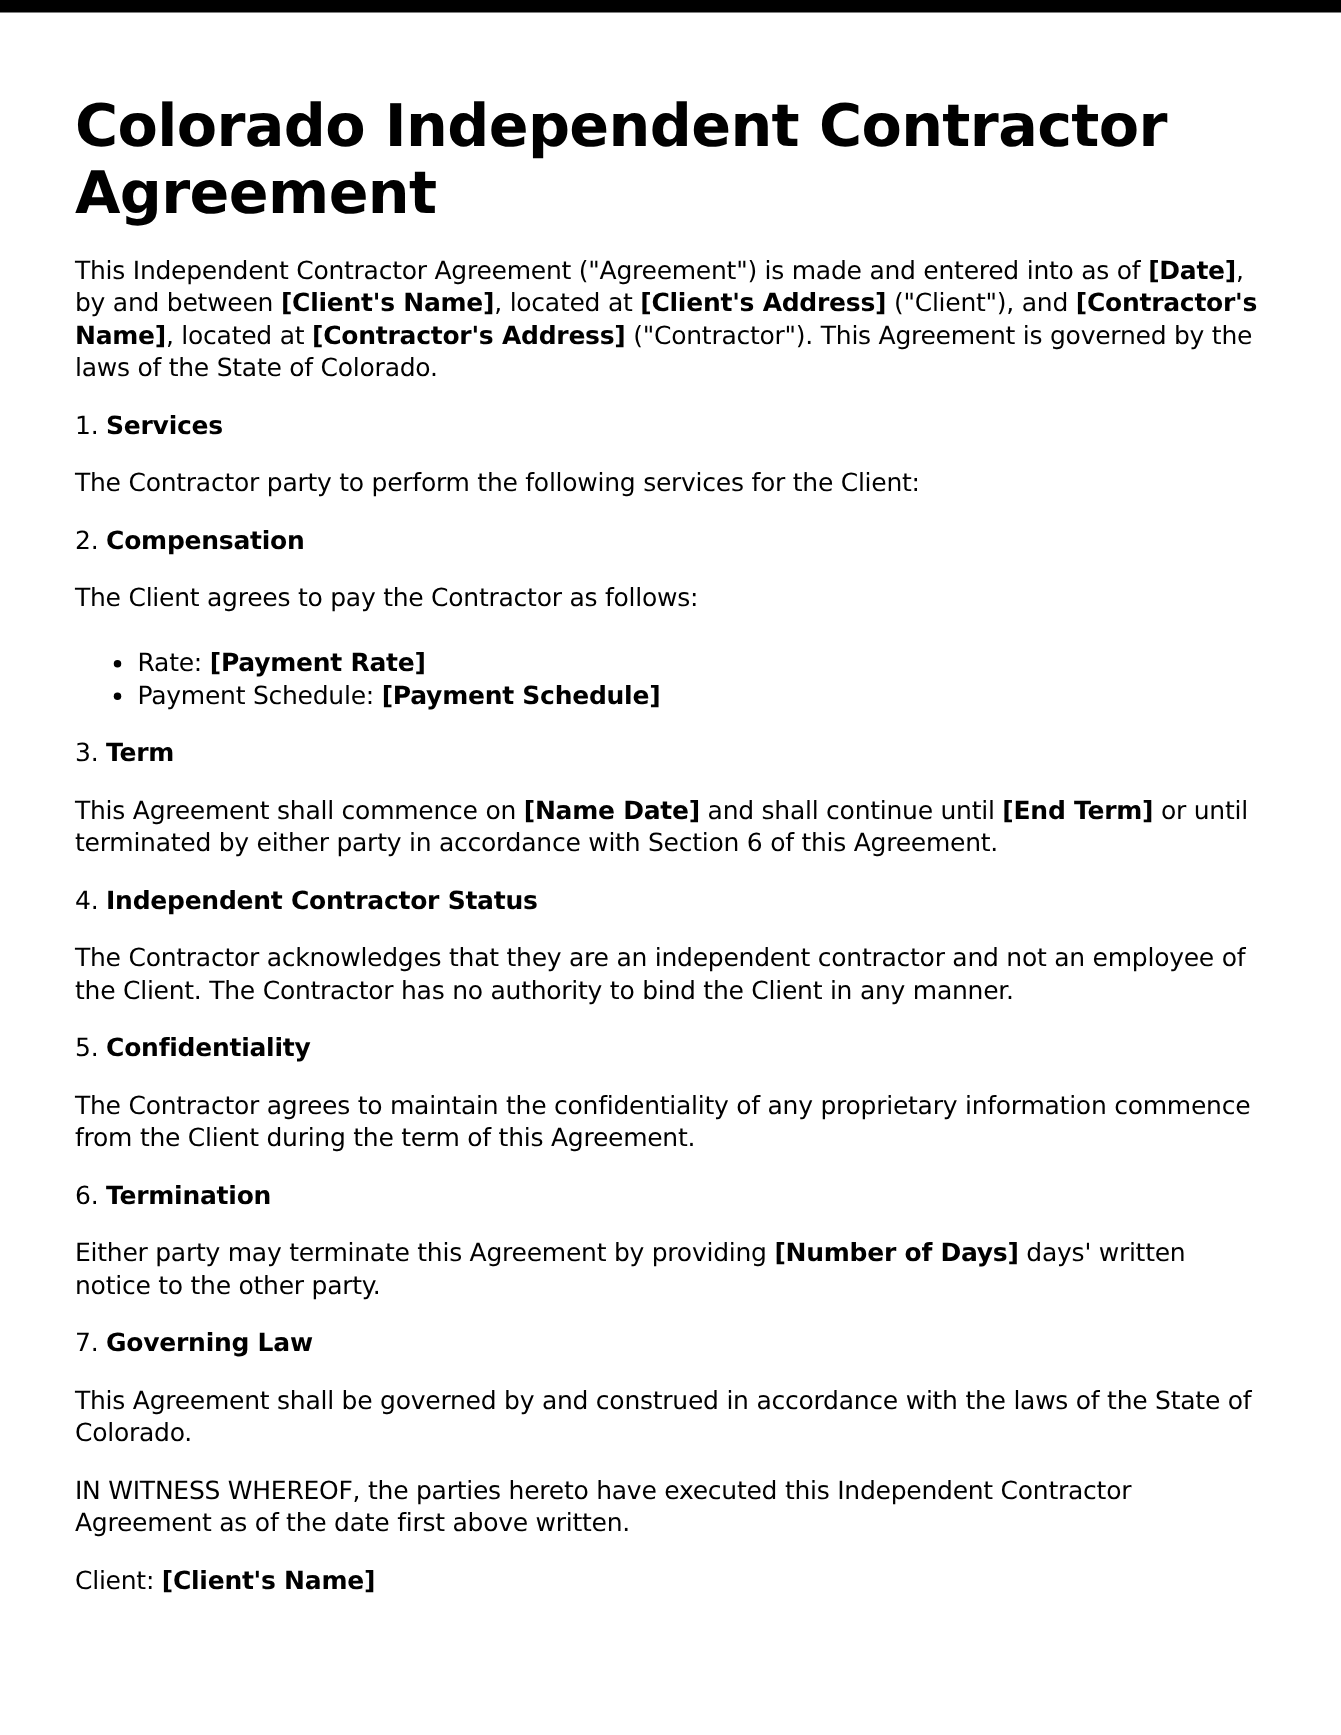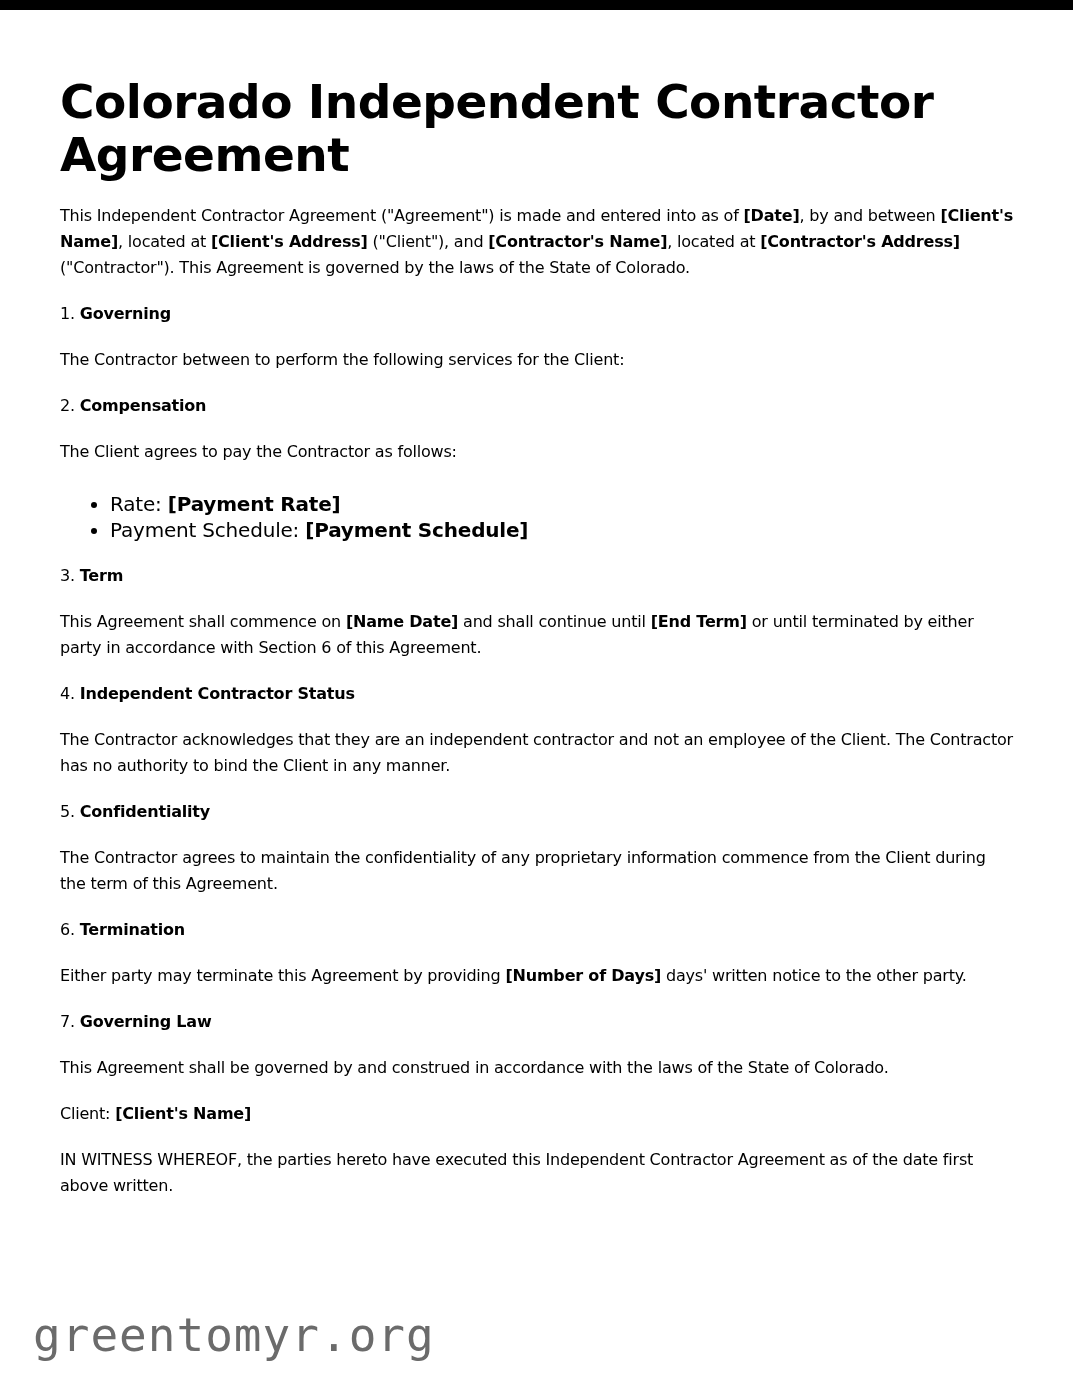--- a/index.html
+++ b/index.html
@@ -26,21 +26,21 @@
     padding: 75px 60px 0 60px;
   }
   h1 {
     margin: 0 0 22px 0;
     font-size: 47px;
     line-height: 53px;
     font-weight: 700;
     letter-spacing: -0.5px;
   }
   p, h2 {
-    font-size: 16px;
+    font-size: 20px;
     line-height: 26px;
     font-weight: 400;
     margin: 20px 0;
     letter-spacing: -0.2px;
   }
   h2 strong, p strong, li strong {
     font-weight: 700;
   }
   ul {
     margin: 26px 0 20px 0;
@@ -64,36 +64,35 @@
 </style>
 </head>
 <body>
 
 <div class="page">
   <div class="top-bar"></div>
   <div class="content">
     <h1>Colorado Independent Contractor Agreement</h1>
     <p><span>This Independent Contractor Agreement ("Agreement") is made and entered into as of </span><strong>[Date]</strong><span>, by and between </span><strong>[Client's Name]</strong><span>, located at </span><strong>[Client's Address]</strong><span> ("Client"), and </span><strong>[Contractor's Name]</strong><span>, located at </span><strong>[Contractor's Address]</strong><span> ("Contractor"). This Agreement is governed by the laws of the State of Colorado.</span></p>
     <div id="sections">
-        <h2><span>1. </span><strong>Governing</strong></h2>
-        <p><span>The Contractor between to perform the following services for the Client:</span></p>
+        <h2><span>1. </span><strong>Services</strong></h2>
+        <p><span>The Contractor party to perform the following services for the Client:</span></p>
         <h2><span>2. </span><strong>Compensation</strong></h2>
         <p><span>The Client agrees to pay the Contractor as follows:</span></p>
         <ul>
           <li><span>Rate: </span><strong>[Payment Rate]</strong></li>
           <li><span>Payment Schedule: </span><strong>[Payment Schedule]</strong></li>
         </ul>
         <h2><span>3. </span><strong>Term</strong></h2>
         <p><span>This Agreement shall commence on </span><strong>[Name Date]</strong><span> and shall continue until </span><strong>[End Term]</strong><span> or until terminated by either party in accordance with Section 6 of this Agreement.</span></p>
         <h2><span>4. </span><strong>Independent Contractor Status</strong></h2>
         <p><span>The Contractor acknowledges that they are an independent contractor and not an employee of the Client. The Contractor has no authority to bind the Client in any manner.</span></p>
         <h2><span>5. </span><strong>Confidentiality</strong></h2>
         <p><span>The Contractor agrees to maintain the confidentiality of any proprietary information commence from the Client during the term of this Agreement.</span></p>
         <h2><span>6. </span><strong>Termination</strong></h2>
         <p><span>Either party may terminate this Agreement by providing </span><strong>[Number of Days]</strong><span> days' written notice to the other party.</span></p>
         <h2><span>7. </span><strong>Governing Law</strong></h2>
         <p><span>This Agreement shall be governed by and construed in accordance with the laws of the State of Colorado.</span></p>
       </div>
+    <p><span>IN WITNESS WHEREOF, the parties hereto have executed this Independent Contractor Agreement as of the date first above written.</span></p>
     <p><span>Client: </span><strong>[Client's Name]</strong></p>
-    <p><span>IN WITNESS WHEREOF, the parties hereto have executed this Independent Contractor Agreement as of the date first above written.</span></p>
   </div>
-  <div class="watermark">greentomyr.org</div>
 </div>
 
 </body></html>

